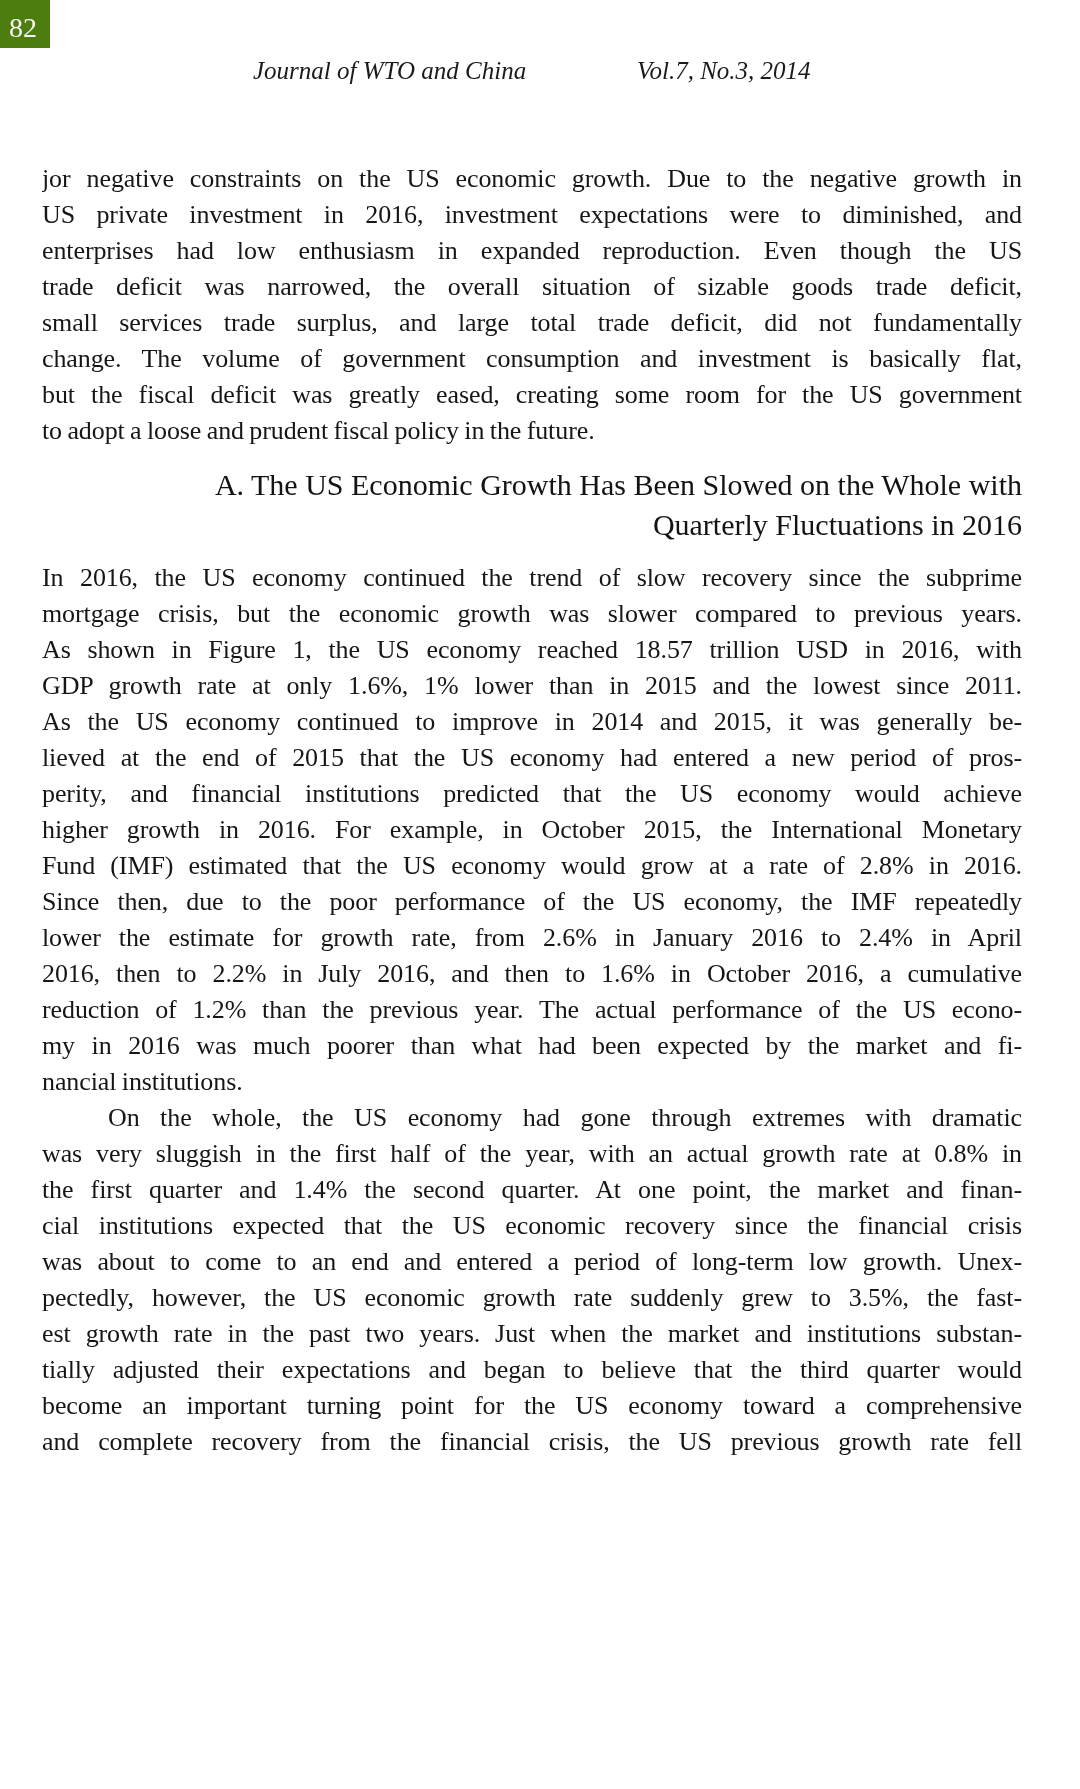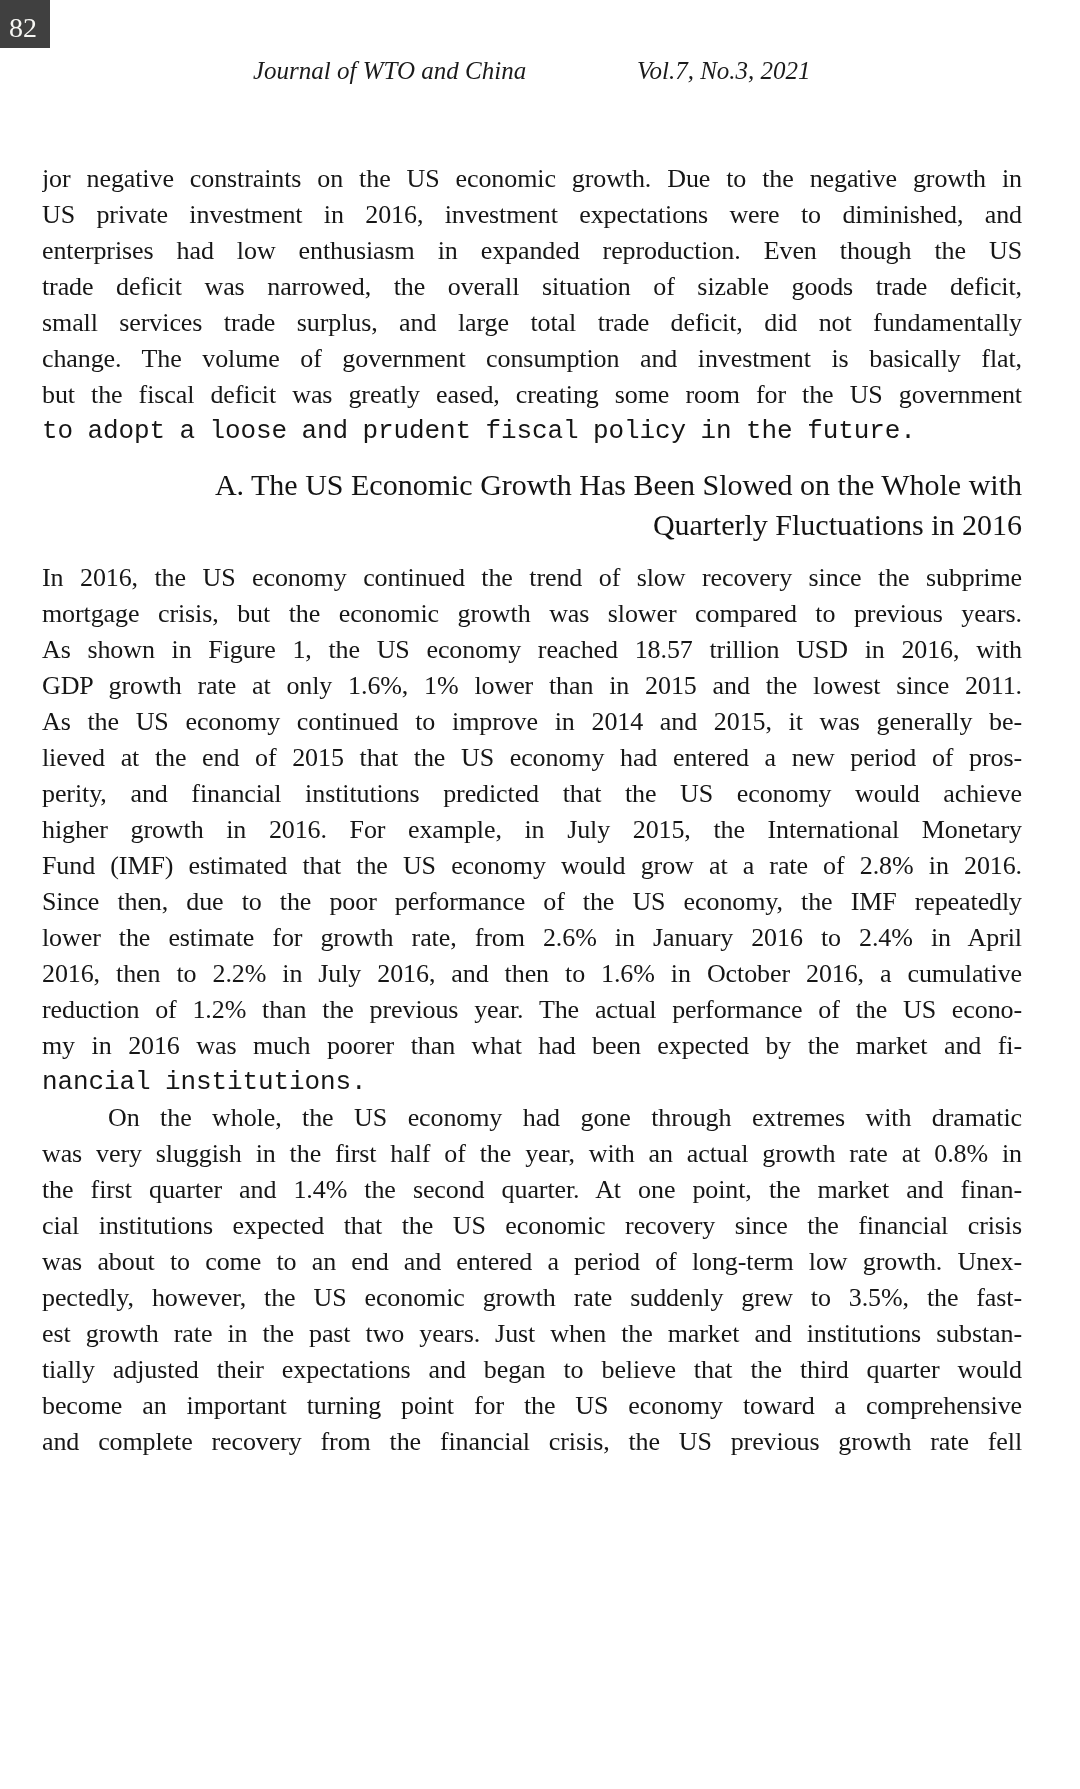--- a/index.html
+++ b/index.html
@@ -9,21 +9,21 @@
     background: #ffffff;
     position: relative;
     font-family: "Liberation Serif", "DejaVu Serif", serif;
     color: #141414;
     overflow: hidden;
   }
   .page-number-box {
     position: absolute;
     left: 0; top: 0;
     width: 50px; height: 48px;
-    background: #404040;
+    background: #4d7c0f;
     box-sizing: border-box;
     display: flex;
     align-items: center;
     padding-left: 9px;
     padding-top: 8px;
   }
   .page-number {
     color: #f6f6f3;
     font-size: 28px;
     line-height: 1;
@@ -51,21 +51,21 @@
   }
   .paragraph { margin: 0; }
   .line {
     line-height: 36px;
     height: 36px;
     text-align: justify;
     text-align-last: justify;
     text-justify: inter-word;
     overflow: hidden;
   }
-  .line.last { text-align-last: left; font-family: Liberation Mono, monospace; }
+  .line.last { text-align-last: left; }
   .line.indent { padding-left: 66px; }
   .heading {
     margin: 16px 0 15px 0;
     font-size: 30px;
     letter-spacing: 0;
     word-spacing: 0;
     color: #131313;
   }
   .heading-line {
     line-height: 40px;
@@ -74,21 +74,21 @@
 </style>
 </head>
 <body>
 
 <div class="page-number-box">
   <span class="page-number">82</span>
 </div>
 
 <div class="running-header">
   <span class="journal-title">Journal of WTO and China</span>
-  <span class="volume-info">Vol.7, No.3, 2021</span>
+  <span class="volume-info">Vol.7, No.3, 2014</span>
 </div>
 
 <div class="content">
     <div class="paragraph">
       <div class="line">jor negative constraints on the US economic growth. Due to the negative growth in</div>
       <div class="line">US private investment in 2016, investment expectations were to diminished, and</div>
       <div class="line">enterprises had low enthusiasm in expanded reproduction. Even though the US</div>
       <div class="line">trade deficit was narrowed, the overall situation of sizable goods trade deficit,</div>
       <div class="line">small services trade surplus, and large total trade deficit, did not fundamentally</div>
       <div class="line">change. The volume of government consumption and investment is basically flat,</div>
@@ -100,21 +100,21 @@
       <div class="heading-line">Quarterly Fluctuations in 2016</div>
     </div>
     <div class="paragraph">
       <div class="line">In 2016, the US economy continued the trend of slow recovery since the subprime</div>
       <div class="line">mortgage crisis, but the economic growth was slower compared to previous years.</div>
       <div class="line">As shown in Figure 1, the US economy reached 18.57 trillion USD in 2016, with</div>
       <div class="line">GDP growth rate at only 1.6%, 1% lower than in 2015 and the lowest since 2011.</div>
       <div class="line">As the US economy continued to improve in 2014 and 2015, it was generally be-</div>
       <div class="line">lieved at the end of 2015 that the US economy had entered a new period of pros-</div>
       <div class="line">perity, and financial institutions predicted that the US economy would achieve</div>
-      <div class="line">higher growth in 2016. For example, in July 2015, the International Monetary</div>
+      <div class="line">higher growth in 2016. For example, in October 2015, the International Monetary</div>
       <div class="line">Fund (IMF) estimated that the US economy would grow at a rate of 2.8% in 2016.</div>
       <div class="line">Since then, due to the poor performance of the US economy, the IMF repeatedly</div>
       <div class="line">lower the estimate for growth rate, from 2.6% in January 2016 to 2.4% in April</div>
       <div class="line">2016, then to 2.2% in July 2016, and then to 1.6% in October 2016, a cumulative</div>
       <div class="line">reduction of 1.2% than the previous year. The actual performance of the US econo-</div>
       <div class="line">my in 2016 was much poorer than what had been expected by the market and fi-</div>
       <div class="line last">nancial institutions.</div>
     </div>
     <div class="paragraph">
       <div class="line indent">On the whole, the US economy had gone through extremes with dramatic</div>

